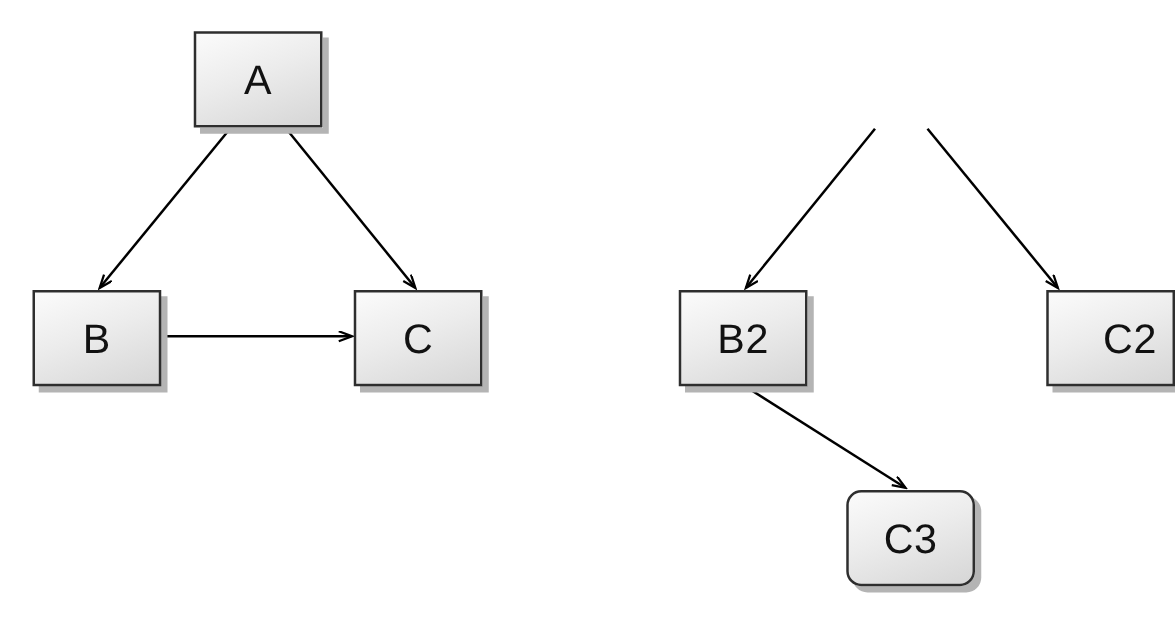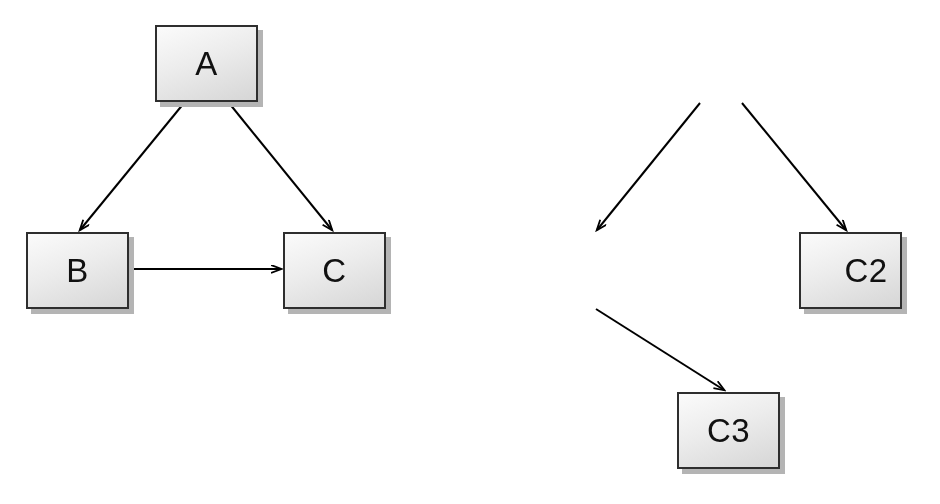--- a/index.html
+++ b/index.html
@@ -35,22 +35,22 @@
     justify-content: center;
     font-size: 33px;
     color: #111111;
     letter-spacing: 0.5px;
   }
   .node-a  { left: 155px; top: 25px;  }
   .node-b  { left: 26px;  top: 232px; }
   .node-c  { left: 283px; top: 232px; }
   .node-a2 { left: 668px; top: 25px;  }
   .node-b2 { left: 543px; top: 232px; }
-  .node-c2 { left: 799px; top: 232px; padding-left: 31px; }
-  .node-c3 { left: 677px; top: 392px; }
+  .node-c2 { left: 837px; top: 232px; padding-left: 31px; }
+  .node-c3 { left: 677px; top: 392px; border-radius: 12px; }
   .edge {
     stroke: #000000;
     stroke-width: 2;
     fill: none;
   }
 </style>
 </head>
 <body>
 
 <div class="canvas">
@@ -74,20 +74,23 @@
   <div class="node node-a">
     <span>A</span>
   </div>
   <div class="node node-b">
     <span>B</span>
   </div>
   <div class="node node-c">
     <span>C</span>
   </div>
 
+  <div class="node node-b2">
+    <span>B2</span>
+  </div>
   <div class="node node-c2">
     <span>C2</span>
   </div>
   <div class="node node-c3">
     <span>C3</span>
   </div>
 
 </div>
 
 </body></html>

